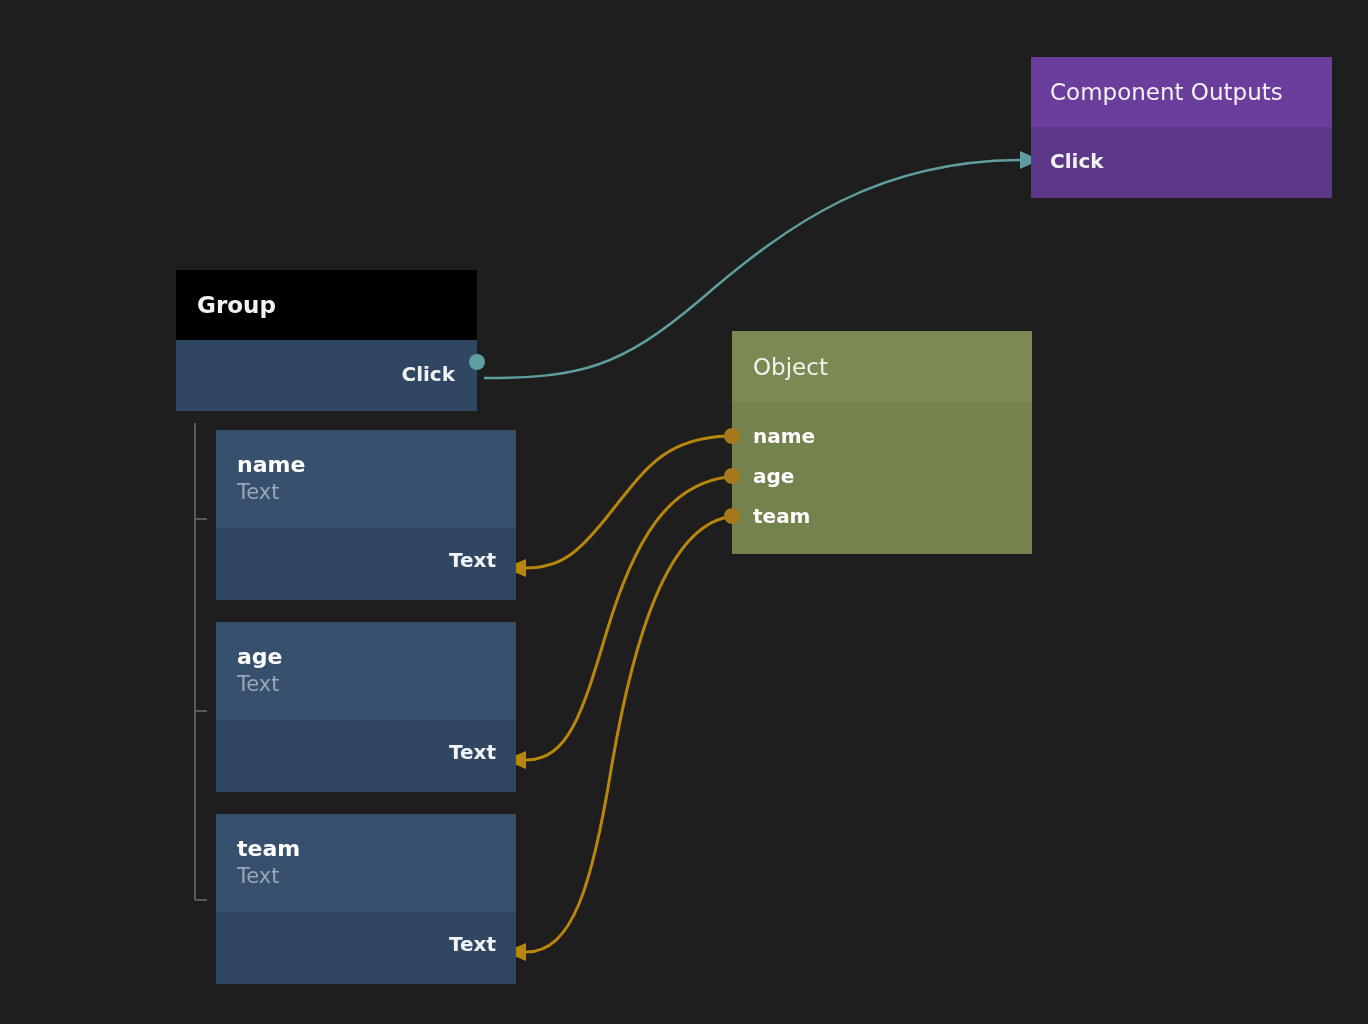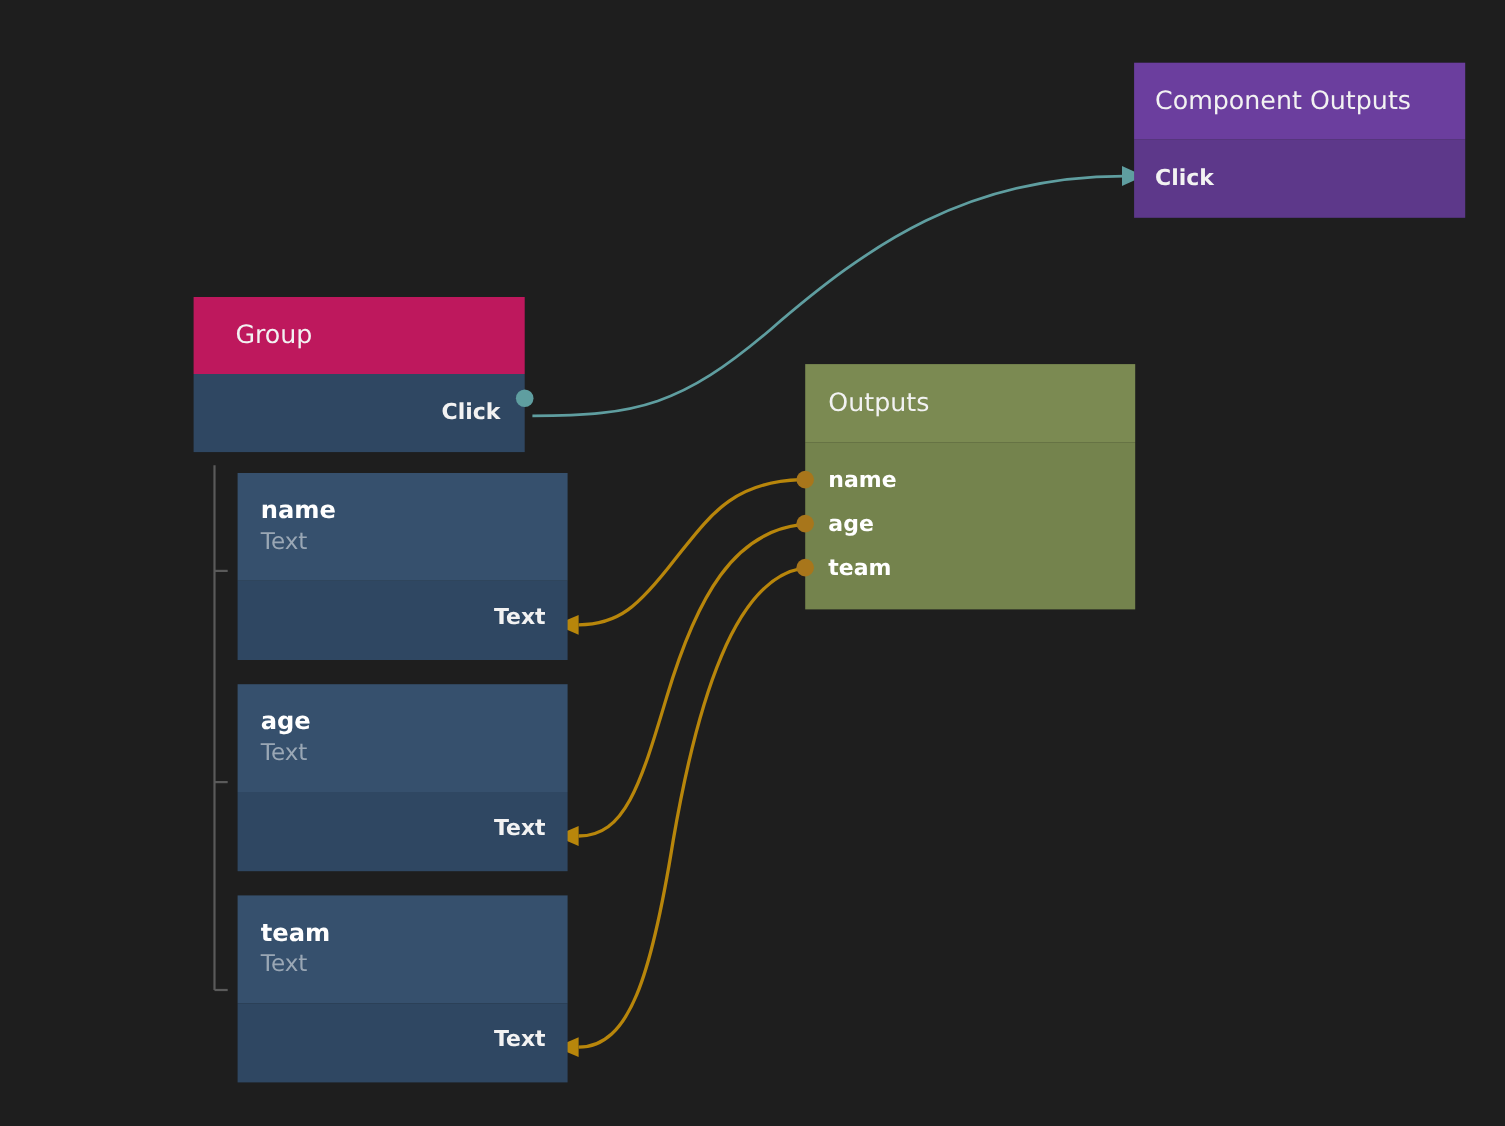--- a/index.html
+++ b/index.html
@@ -45,24 +45,24 @@
   .node-body {
     box-sizing: border-box;
     position: relative;
     font-weight: bold;
   }
 
   
   .node.group { left: 176px; top: 270px; width: 301px; height: 141px; }
   .node.group .node-header {
     height: 70px;
-    background: #be185d;
-    padding-left: 38px;
+    background: #000000;
+    padding-left: 21px;
     font-size: 23px;
-    font-weight: 400;
+    font-weight: 700;
   }
   .node.group .node-body {
     height: 71px;
     background: #2f4762;
   }
   .port-row-right {
     position: absolute;
     right: 0;
     display: flex;
     align-items: center;
@@ -230,21 +230,21 @@
     <div class="node-body">
       <div class="port-row-right">
         <span>Click</span>
       </div>
       <span class="port-dot teal" style="right:-8px; top:14px;"></span>
     </div>
   </div>
 
   <div class="node object">
     <div class="node-header">
-      <span>Outputs</span>
+      <span>Object</span>
     </div>
     <div class="node-body">
       <div class="object-port">
         <span class="port-dot orange"></span>
         <span>name</span>
       </div>
       <div class="object-port">
         <span class="port-dot orange"></span>
         <span>age</span>
       </div>

